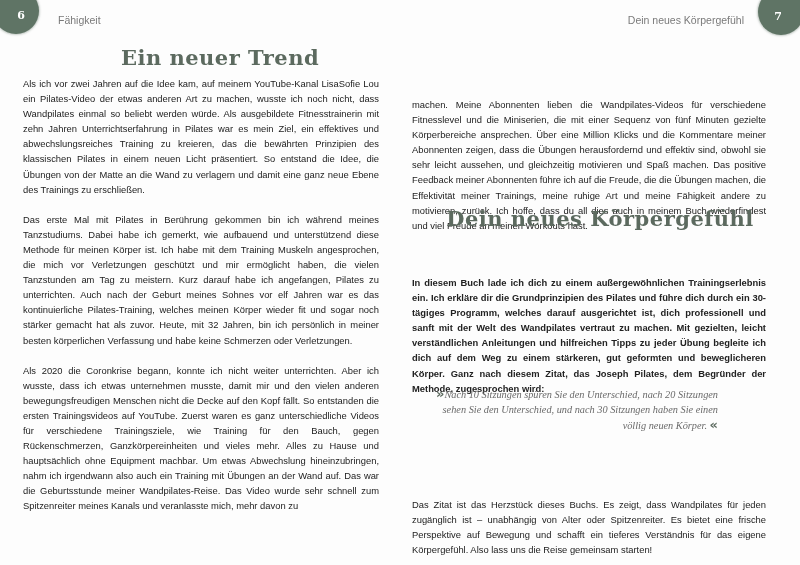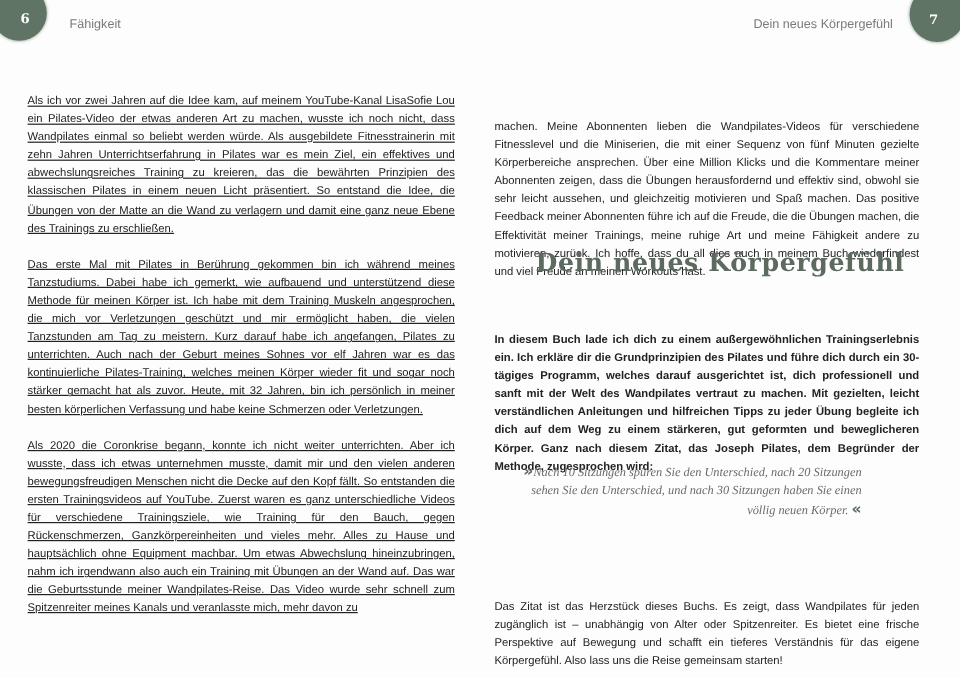--- a/index.html
+++ b/index.html
@@ -36,21 +36,21 @@
     font-family: "DejaVu Serif", serif; font-weight: bold;
     color: #5c6a5f; font-size: 21px; letter-spacing: 0.5px;
   }
   .page-left .chapter-title { top: 45px; padding-left: 40px; box-sizing: border-box; }
   .page-right .chapter-title { top: 206px; }
 
   .body-text {
     position: absolute; font-size: 9.4px; line-height: 15.1px; color: #222;
     text-align: justify; hyphens: manual;
   }
-  .page-left .body-text { left: 23px; width: 356px; text-decoration: underline; }
+  .page-left .body-text { left: 23px; width: 356px; }
   .page-right .body-text { left: 12px; width: 354px; margin-top: 44px; }
   .para { margin: 0 0 15px 0; }
 
   .blockquote {
     position: absolute; left: 22px; width: 296px; text-align: right;
     font-family: "Liberation Serif", serif; font-style: italic;
     font-size: 10.3px; line-height: 15.2px; color: #6a6a6a;
   }
   .quote-mark {
     font-family: "DejaVu Sans", sans-serif; font-style: normal;
@@ -60,20 +60,21 @@
 </head>
 <body>
 
 <div class="spread">
 
   <div class="page page-left">
     <div class="page-circle">
       <span>6</span>
     </div>
     <div class="running-head">Fähigkeit</div>
+    <div class="chapter-title">Ein neuer Trend</div>
 
     <div class="body-text" style="top:76px;">
       <p class="para">Als ich vor zwei Jahren auf die Idee kam, auf meinem YouTube-Kanal LisaSofie Lou ein Pilates-Video der etwas anderen Art zu machen, wusste ich noch nicht, dass Wandpilates einmal so beliebt werden würde. Als ausgebildete Fitnesstrainerin mit zehn Jahren Unterrichtserfahrung in Pilates war es mein Ziel, ein effektives und abwechslungsreiches Training zu kreieren, das die bewährten Prinzipien des klassischen Pilates in einem neuen Licht präsentiert. So entstand die Idee, die Übungen von der Matte an die Wand zu verlagern und damit eine ganz neue Ebene des Trainings zu erschließen.</p>
       <p class="para">Das erste Mal mit Pilates in Berührung gekommen bin ich während meines Tanzstudiums. Dabei habe ich gemerkt, wie aufbauend und unterstützend diese Methode für meinen Körper ist. Ich habe mit dem Training Muskeln angesprochen, die mich vor Verletzungen geschützt und mir ermöglicht haben, die vielen Tanzstunden am Tag zu meistern. Kurz darauf habe ich angefangen, Pilates zu unterrichten. Auch nach der Geburt meines Sohnes vor elf Jahren war es das kontinuierliche Pilates-Training, welches meinen Körper wieder fit und sogar noch stärker gemacht hat als zuvor. Heute, mit 32 Jahren, bin ich persönlich in meiner besten körperlichen Verfassung und habe keine Schmerzen oder Verletzungen.</p>
       <p class="para">Als 2020 die Coronkrise begann, konnte ich nicht weiter unterrichten. Aber ich wusste, dass ich etwas unternehmen musste, damit mir und den vielen anderen bewegungsfreudigen Menschen nicht die Decke auf den Kopf fällt. So entstanden die ersten Trainingsvideos auf YouTube. Zuerst waren es ganz unterschiedliche Videos für verschiedene Trainingsziele, wie Training für den Bauch, gegen Rückenschmerzen, Ganzkörpereinheiten und vieles mehr. Alles zu Hause und hauptsächlich ohne Equipment machbar. Um etwas Abwechslung hineinzubringen, nahm ich irgendwann also auch ein Training mit Übungen an der Wand auf. Das war die Geburtsstunde meiner Wandpilates-Reise. Das Video wurde sehr schnell zum Spitzenreiter meines Kanals und veranlasste mich, mehr davon zu</p>
     </div>
   </div>
 
   <div class="page page-right">
     <div class="page-circle">

